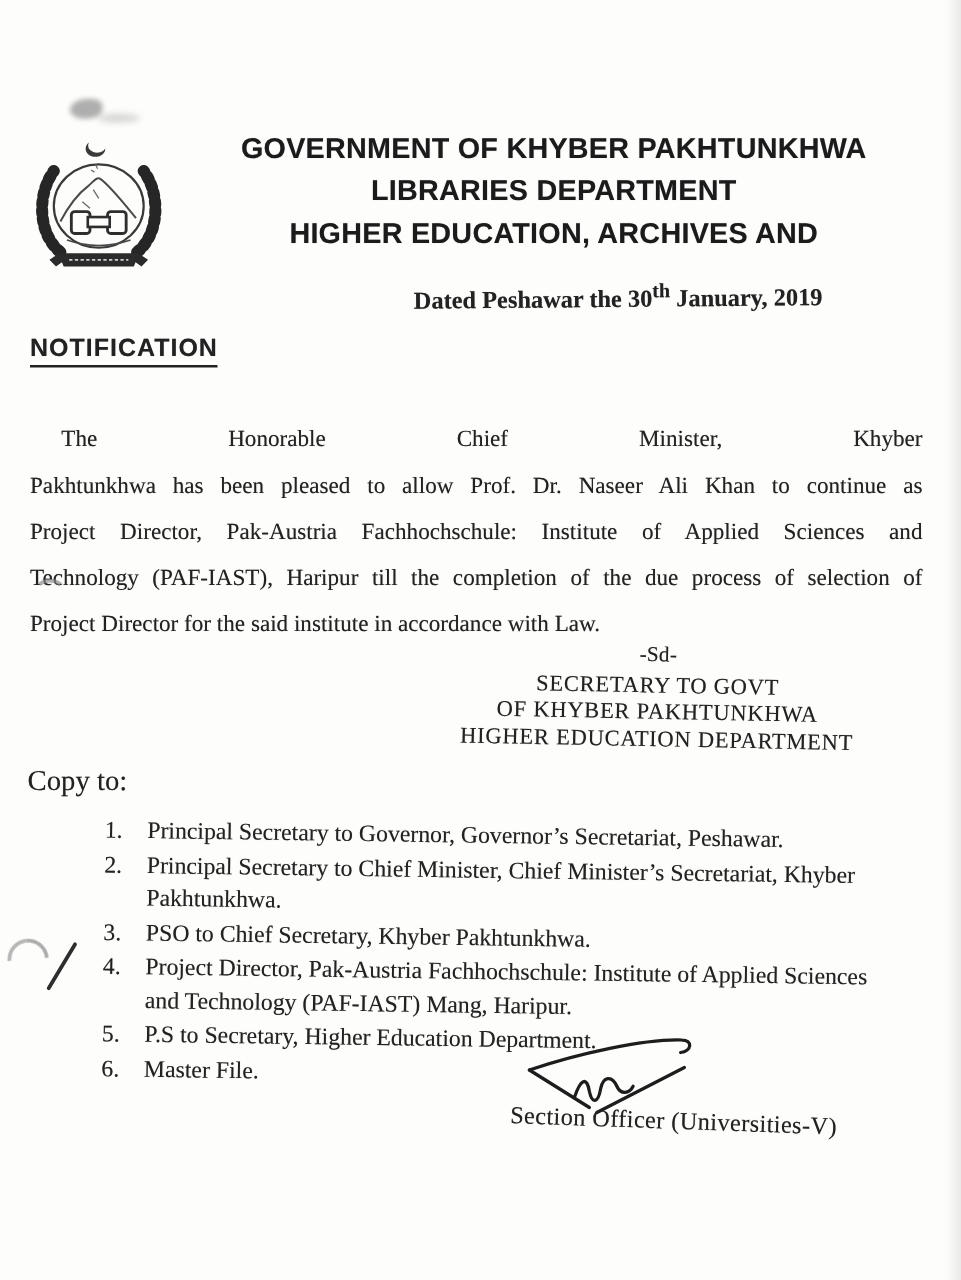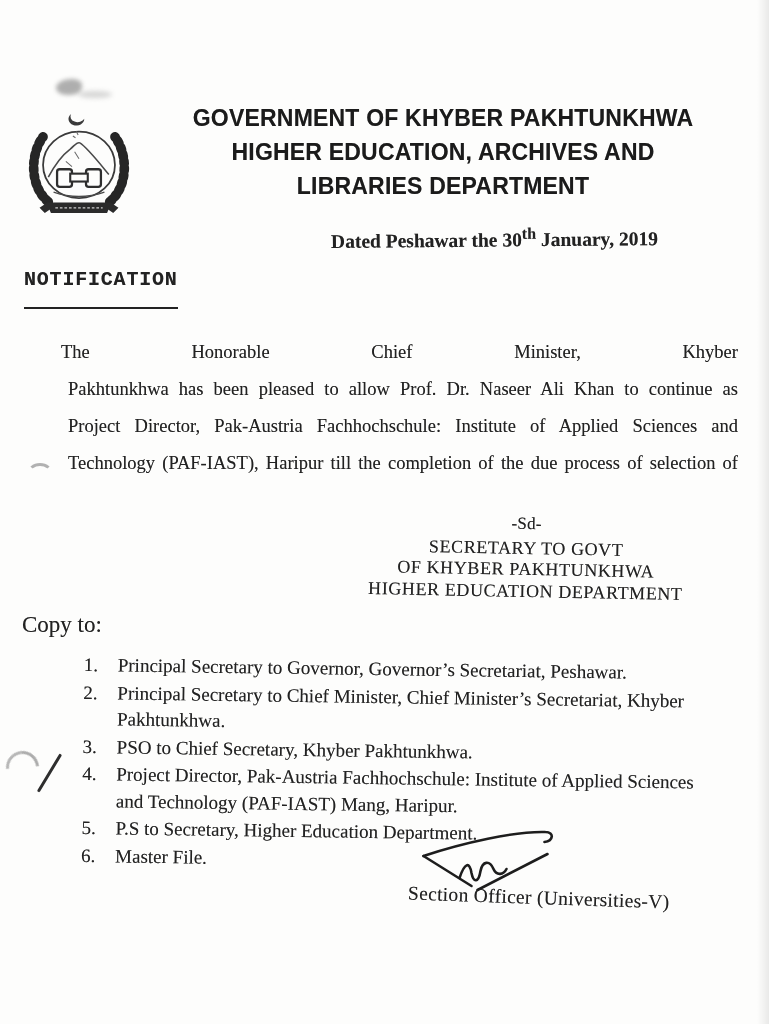--- a/index.html
+++ b/index.html
@@ -36,30 +36,30 @@
 
   
   .org{position:absolute;left:183px;top:101px;width:520px;text-align:center;
     font-family:"Liberation Sans", sans-serif;font-weight:bold;font-size:23px;
     line-height:34px;color:#1b1b1b;letter-spacing:.2px;}
   .dateline{position:absolute;left:331px;top:225px;font-weight:bold;font-size:19.5px;
     transform:rotate(-.5deg);white-space:nowrap;}
   .dateline sup{font-size:16px;}
 
   .notif{position:absolute;left:24px;top:268px;
-    font-family:Liberation Mono, monospace;font-weight:bold;font-size:20px;
-    letter-spacing:.8px;border-bottom:2px solid #222;padding-bottom:16px;}
+    font-family:Liberation Sans, sans-serif;font-weight:bold;font-size:20px;
+    letter-spacing:.8px;border-bottom:2px solid #222;padding-bottom:1px;}
 
   
   .body{position:absolute;left:24px;top:334px;width:714px;font-size:18.5px;line-height:37px;}
   .line1{display:flex;}
   .ref{font-weight:bold;text-decoration:underline;text-decoration-thickness:2px;
     text-underline-offset:4px;white-space:nowrap;font-size:19.5px;letter-spacing:.4px;}
-  .line1-rest{flex:1;margin-left:37px;text-align:justify;text-align-last:justify;}
-  .jline{text-align:justify;text-align-last:justify;margin-left:44px;}
+  .line1-rest{flex:1;margin-left:25px;text-align:justify;text-align-last:justify;}
+  .jline{text-align:justify;text-align-last:justify;}
 
   
   .sdblock{position:absolute;left:352px;top:513px;width:348px;text-align:center;
     font-size:18px;line-height:21.5px;letter-spacing:.6px;transform:rotate(1.1deg);}
   .sd{font-size:17px;margin-bottom:3px;letter-spacing:.2px;}
 
   
   .copylabel{position:absolute;left:22px;top:612px;font-size:23px;}
   .copylist{position:absolute;left:84px;top:652px;width:680px;font-size:19px;
     line-height:26.5px;transform:rotate(.8deg);transform-origin:left top;}
@@ -100,35 +100,36 @@
     <path d="M36,93 q29,10 58,0" fill="none" stroke="#4a4a4a" stroke-width="1.5"></path>
     <path d="M30,104 C10,88 8,52 24,30" fill="none" stroke="#262626" stroke-width="11" stroke-dasharray="3.5,4.5" stroke-linecap="round"></path>
     <path d="M100,104 C120,88 122,52 106,30" fill="none" stroke="#262626" stroke-width="11" stroke-dasharray="3.5,4.5" stroke-linecap="round"></path>
     <path d="M28,105 L102,105 L97,117 L33,117 Z" fill="#2b2b2b"></path>
     <path d="M29,105 l-9,6 6,6 7,-5 Z M101,105 l9,6 -6,6 -7,-5 Z" fill="#2b2b2b"></path>
     <line x1="38" y1="111" x2="92" y2="111" stroke="#cfcfcf" stroke-width="1.6" stroke-dasharray="3,2.2"></line>
   </svg>
 
   <div class="org">
     <div>GOVERNMENT OF KHYBER PAKHTUNKHWA</div>
+    <div>LIBRARIES DEPARTMENT</div>
     <div>HIGHER EDUCATION, ARCHIVES AND</div>
-    <div>LIBRARIES DEPARTMENT</div>
   </div>
 
   <div class="dateline"><span>Dated Peshawar the 30</span><sup>th</sup><span> January, 2019</span></div>
 
   <div class="notif">NOTIFICATION</div>
 
   <div class="body">
     <div class="line1">
       <span class="line1-rest">The Honorable Chief Minister, Khyber</span>
     </div>
     <div class="jline">Pakhtunkhwa has been pleased to allow Prof. Dr. Naseer Ali Khan to continue as</div>
     <div class="jline">Project Director, Pak-Austria Fachhochschule: Institute of Applied Sciences and</div>
     <div class="jline">Technology (PAF-IAST), Haripur till the completion of the due process of selection of</div>
+    <div>Project Director for the said institute in accordance with Law.</div>
   </div>
 
   <div class="sdblock">
     <div class="sd">-Sd-</div>
     <div>SECRETARY TO GOVT</div>
     <div>OF KHYBER PAKHTUNKHWA</div>
     <div>HIGHER EDUCATION DEPARTMENT</div>
   </div>
 
   <div class="copylabel">Copy to:</div>

